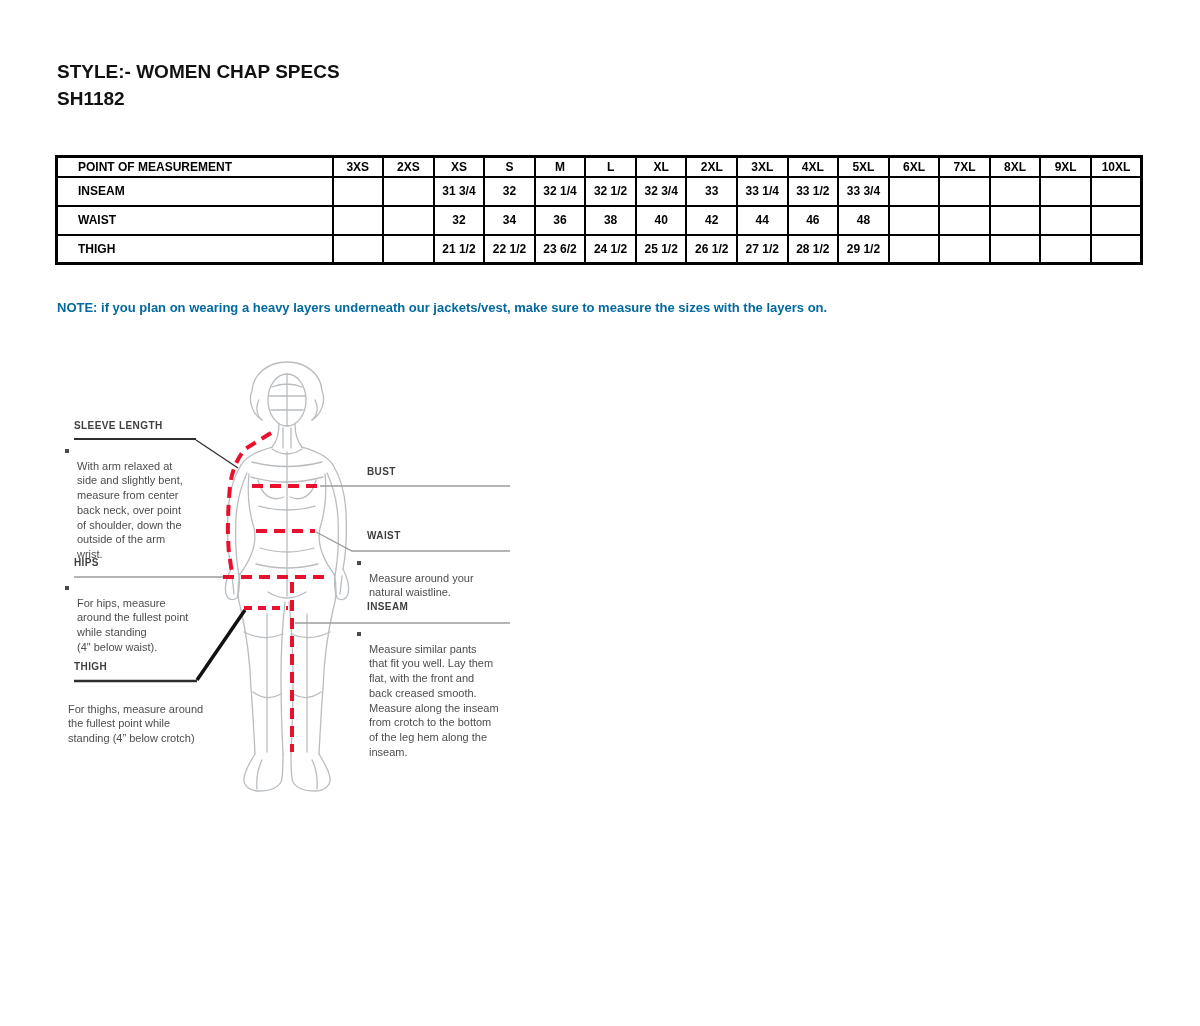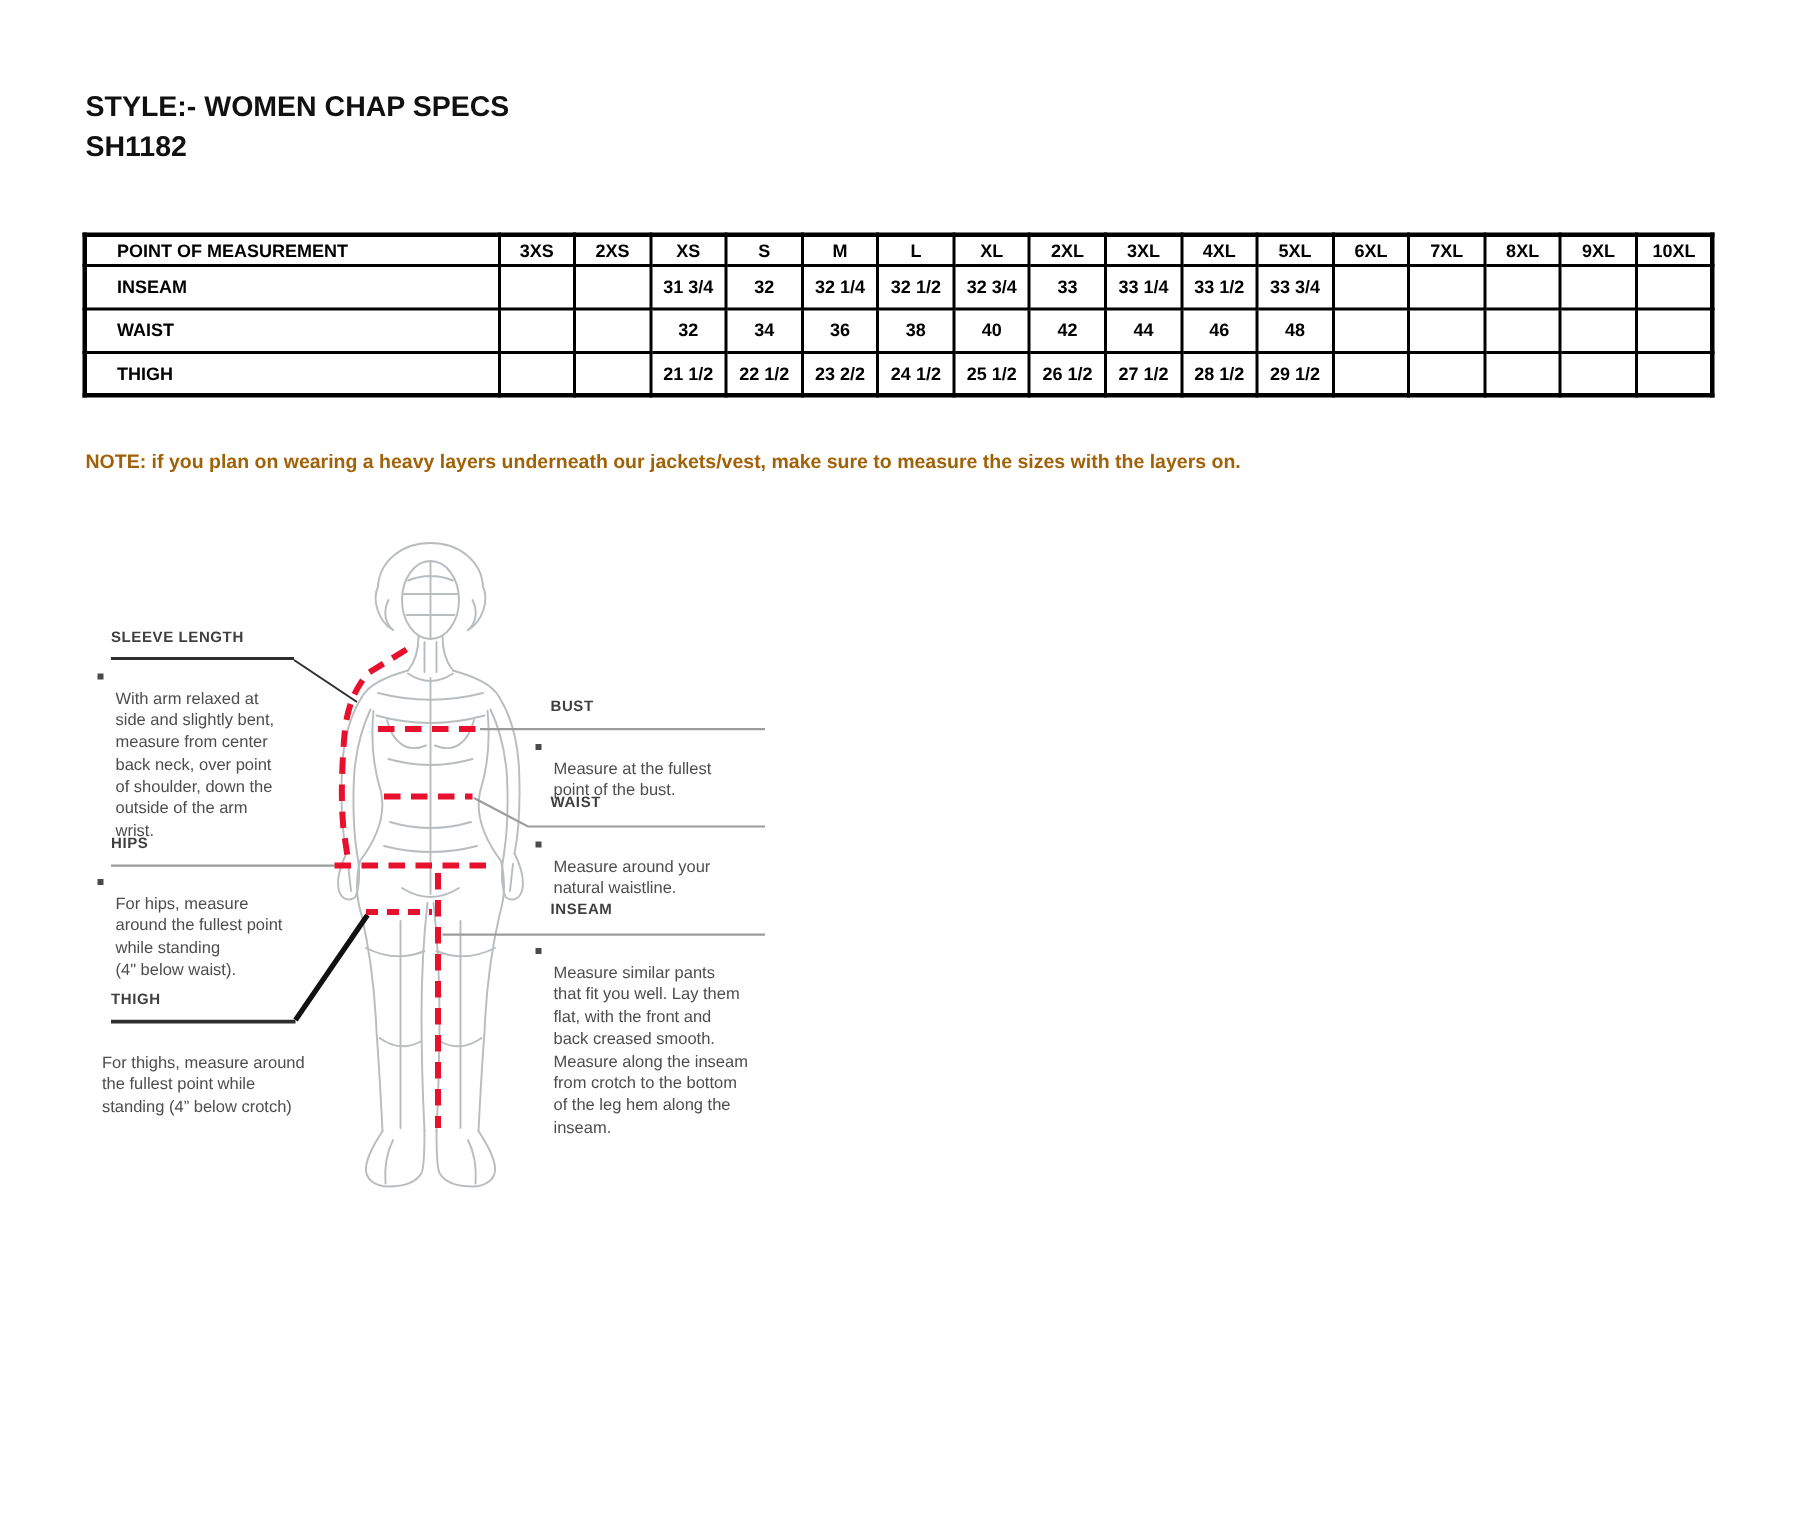--- a/index.html
+++ b/index.html
@@ -25,21 +25,21 @@
     border:2.5px solid #000;
     text-align:center; vertical-align:middle;
     height:29px; padding:0; overflow:hidden; white-space:nowrap;
   }
   .spec-table th { height:20px; }
   .spec-table .pom { width:276px; text-align:left; padding-left:20px; }
 
   
   .note {
     position:absolute; left:57px; top:300px; width:900px;
-    font-size:13px; font-weight:bold; color:#a16207;
+    font-size:13px; font-weight:bold; color:#0369a1;
   }
 
   
   .diagram { position:absolute; inset:0; }
   .diagram svg { position:absolute; left:0; top:0; pointer-events:none; }
 
   .callout-label {
     position:absolute; font-size:10px; font-weight:bold;
     letter-spacing:0.4px; color:#3f3f3f; white-space:nowrap;
   }
@@ -123,21 +123,21 @@
           <td></td>
           <td></td>
           <td></td>
         </tr>
         <tr>
           <td class="pom">THIGH</td>
           <td></td>
           <td></td>
           <td>21 1/2</td>
           <td>22 1/2</td>
-          <td>23 2/2</td>
+          <td>23 6/2</td>
           <td>24 1/2</td>
           <td>25 1/2</td>
           <td>26 1/2</td>
           <td>27 1/2</td>
           <td>28 1/2</td>
           <td>29 1/2</td>
           <td></td>
           <td></td>
           <td></td>
           <td></td>
@@ -238,24 +238,20 @@
     </div>
 
     <div class="callout-label" style="left:74px; top:661px;">THIGH</div>
     <div class="callout-desc no-bullet" style="left:68px; top:687px; width:180px;">
       <span>For thighs, measure around
 the fullest point while
 standing (4” below crotch)</span>
     </div>
 
     <div class="callout-label" style="left:367px; top:466px;">BUST</div>
-    <div class="callout-desc" style="left:357px; top:491px; width:155px;">
-      <span class="bullet"></span><span>Measure at the fullest
-point of the bust.</span>
-    </div>
 
     <div class="callout-label" style="left:367px; top:530px;">WAIST</div>
     <div class="callout-desc" style="left:357px; top:556px; width:155px;">
       <span class="bullet"></span><span>Measure around your
 natural waistline.</span>
     </div>
 
     <div class="callout-label" style="left:367px; top:601px;">INSEAM</div>
     <div class="callout-desc" style="left:357px; top:627px; width:170px;">
       <span class="bullet"></span><span>Measure similar pants

